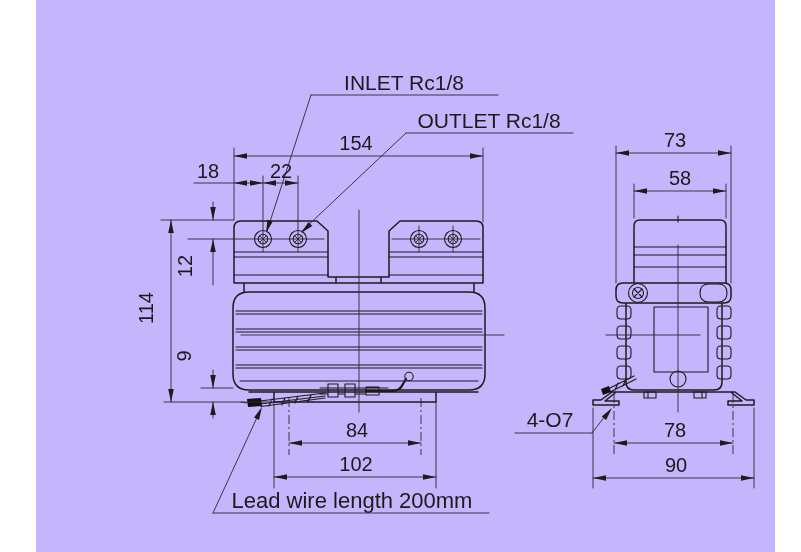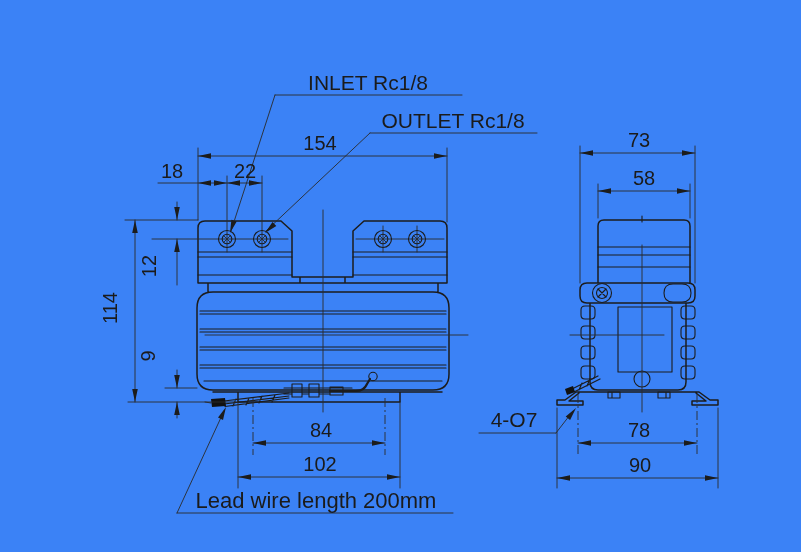--- a/index.html
+++ b/index.html
@@ -1,17 +1,17 @@
 <!DOCTYPE html>
 <html><head>
 <meta charset="utf-8">
 <style>
   html,body{margin:0;padding:0;background:#ffffff;}
-  #stage{position:relative;width:801px;height:552px;background:#3b82f6;overflow:hidden;
-         font-family:"Liberation Sans", sans-serif;}
+  #stage{position:relative;width:739px;height:552px;background:#c4b5fd;overflow:hidden;
+         font-family:"Liberation Sans", sans-serif;margin-left:36px;}
   svg{position:absolute;left:0;top:0;}
   .outline{fill:none;stroke:#1c1c1c;stroke-width:1.5;stroke-linejoin:round;stroke-linecap:round;}
   .detail{fill:none;stroke:#1c1c1c;stroke-width:1.1;stroke-linejoin:round;stroke-linecap:round;}
   .thin{fill:none;stroke:#2a2a2a;stroke-width:0.9;stroke-linecap:round;}
   .dashdot{fill:none;stroke:#2a2a2a;stroke-width:0.9;stroke-dasharray:9 3 2 3;}
   .arrow{fill:#1c1c1c;stroke:none;}
   .wire{fill:none;stroke:#1c1c1c;stroke-width:2.2;stroke-linecap:round;}
   .bundle{fill:none;stroke:#1c1c1c;stroke-width:1.2;stroke-linecap:round;}
   .nub{fill:#111111;stroke:none;}
   text{fill:#1b1b1b;}

